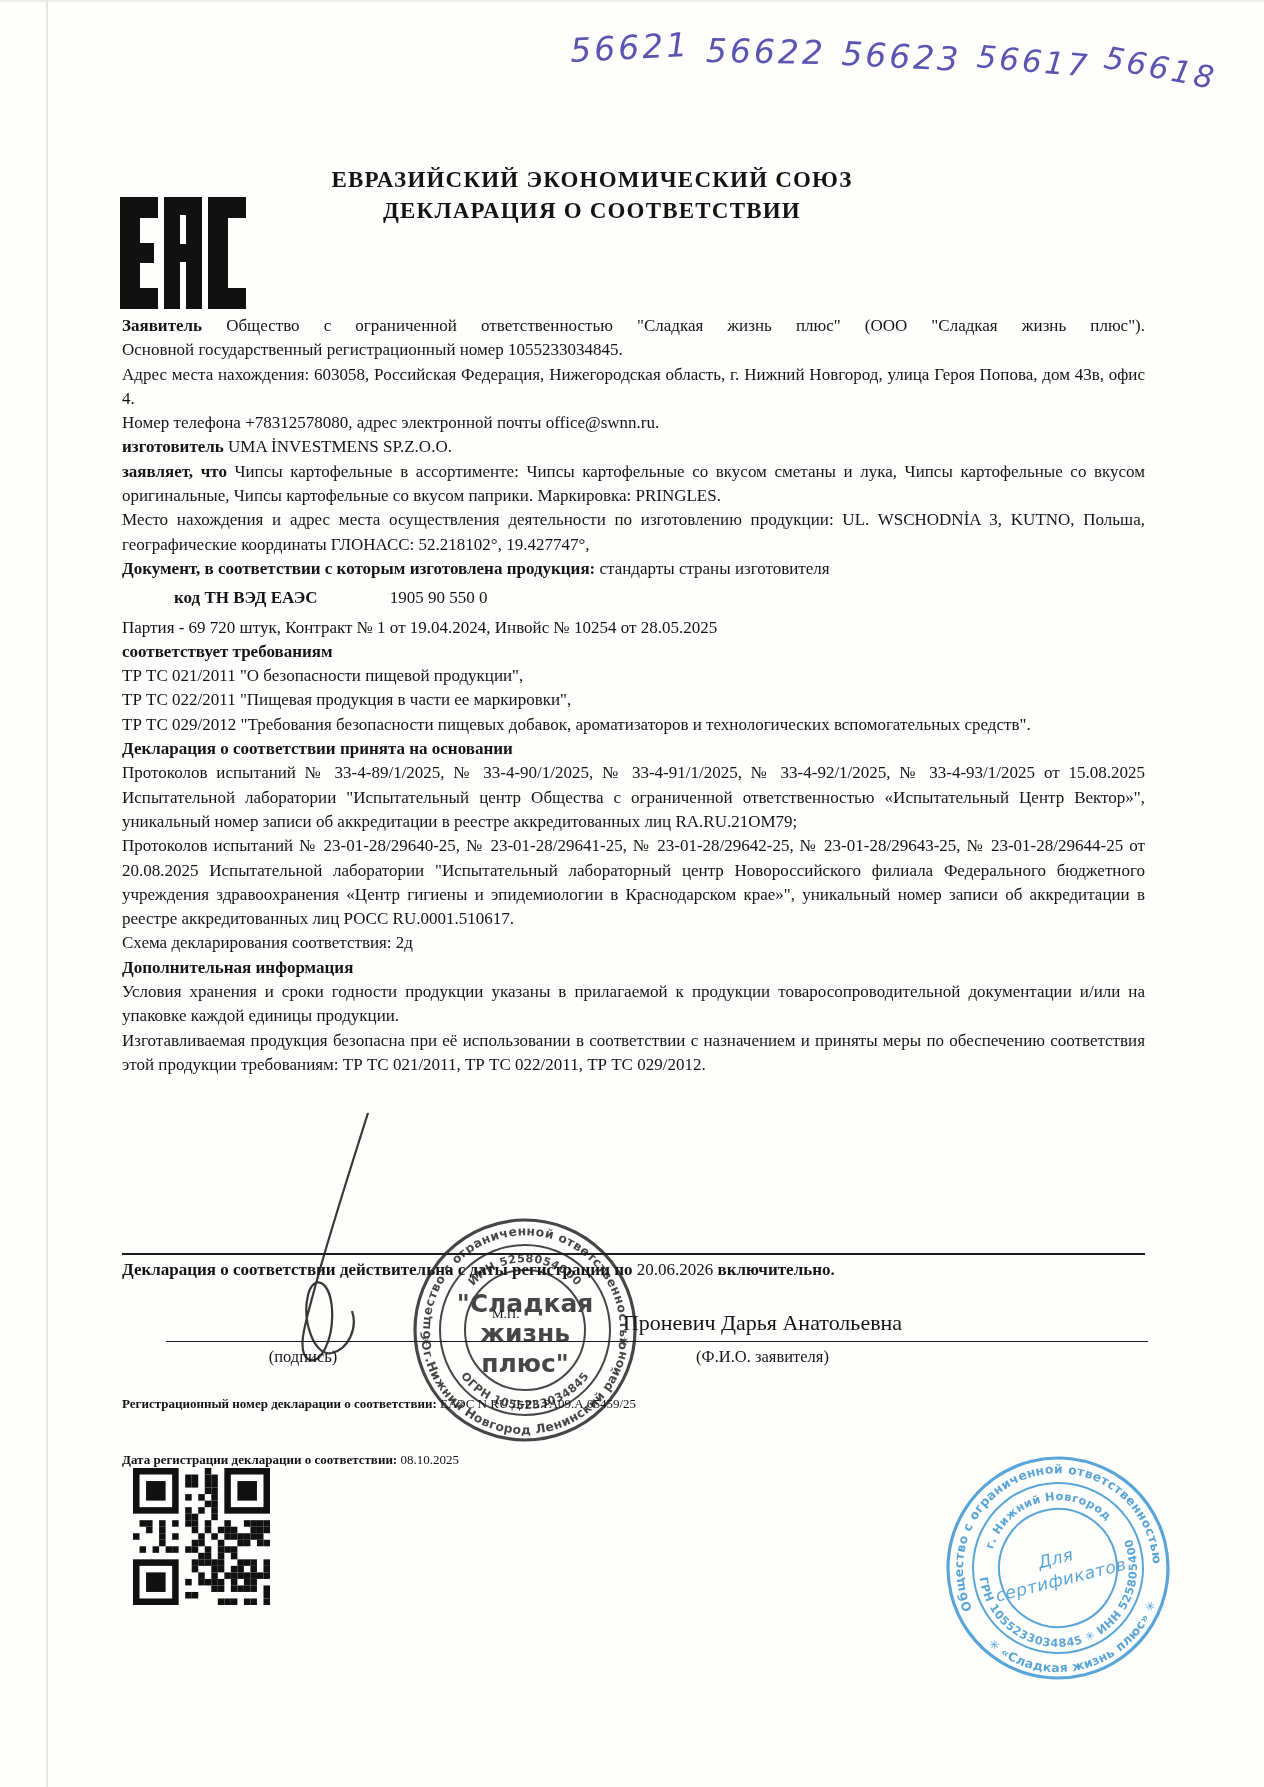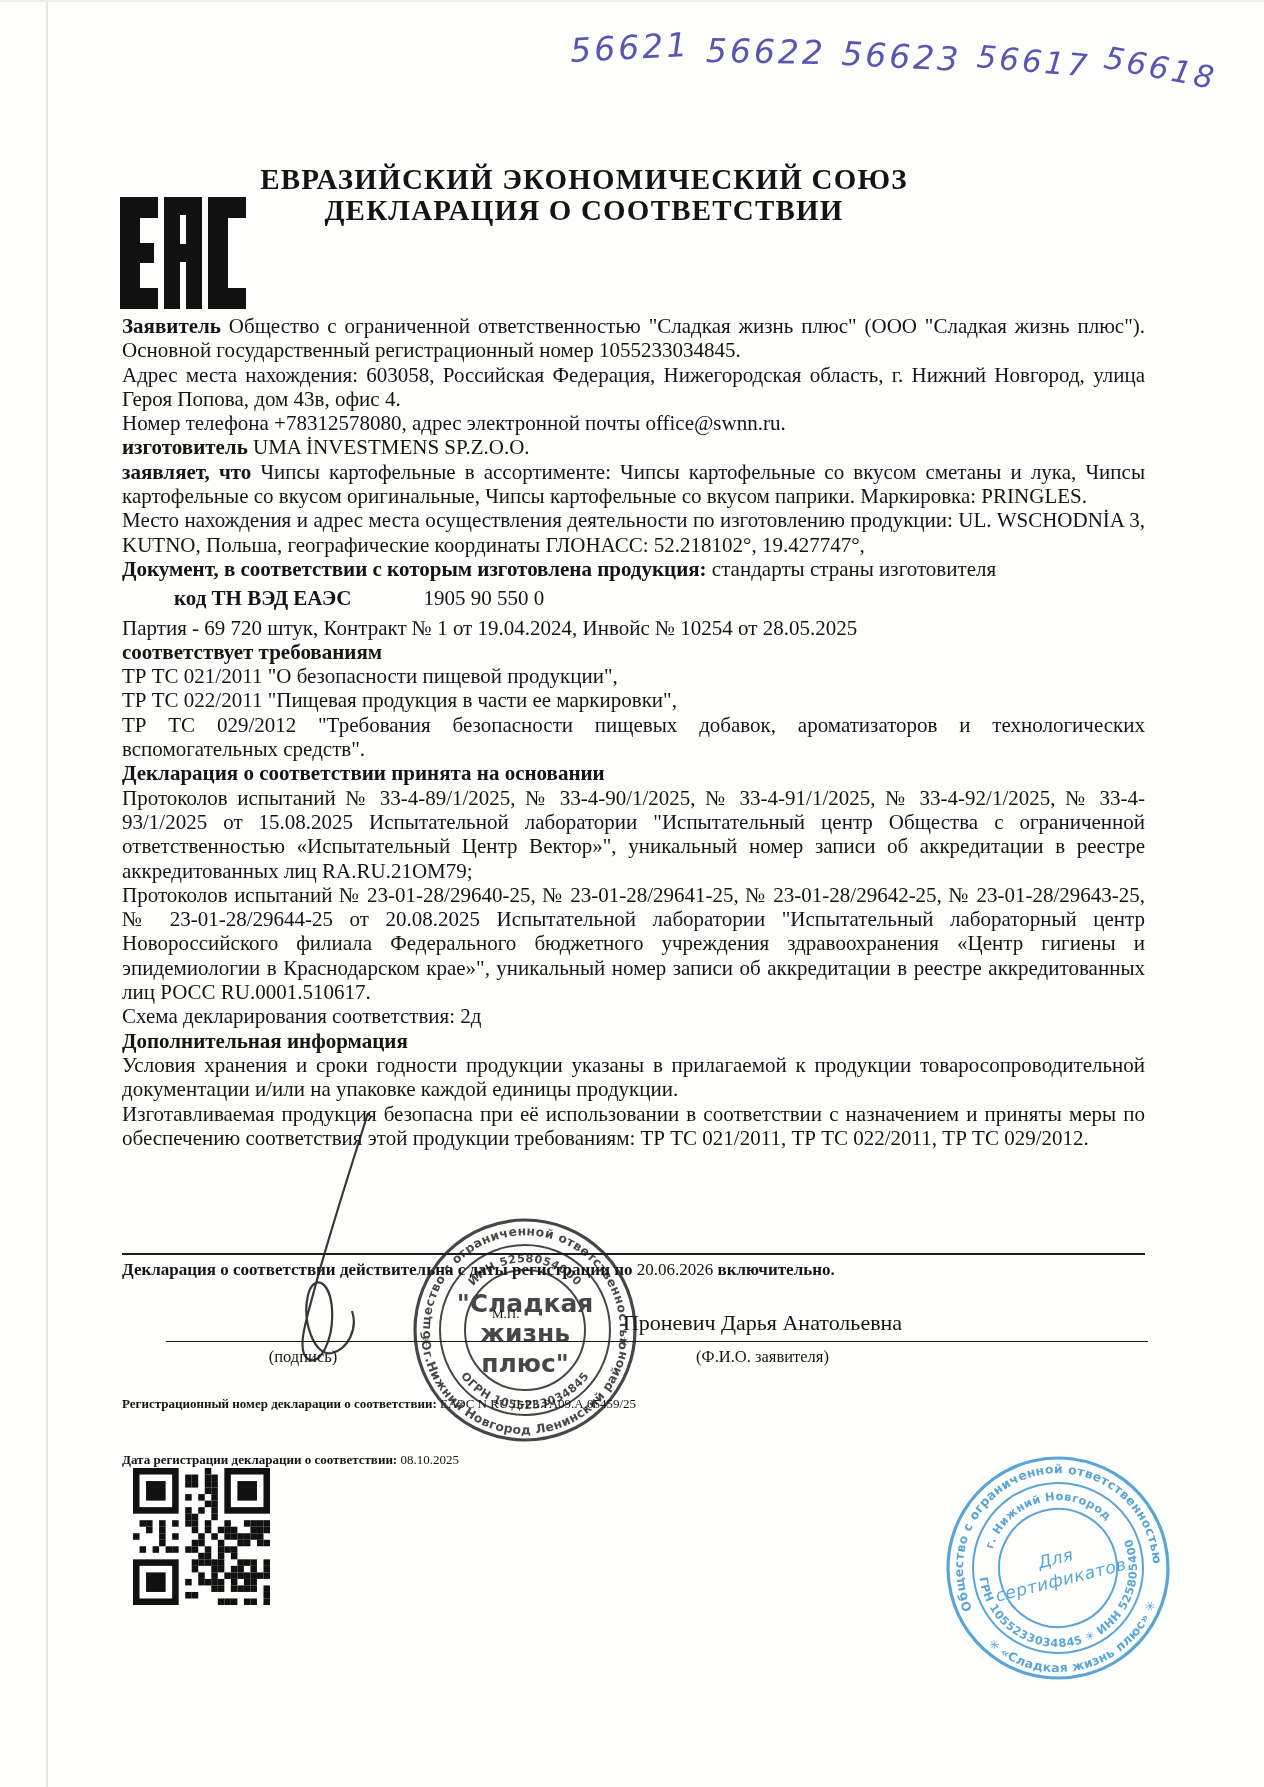--- a/index.html
+++ b/index.html
@@ -16,26 +16,26 @@
   .hw:nth-child(1){transform:rotate(-3deg) translateY(2px);}
   .hw:nth-child(2){transform:rotate(1deg) translateY(6px);}
   .hw:nth-child(3){transform:rotate(3deg) translateY(11px);}
   .hw:nth-child(4){transform:rotate(5deg) translateY(15px);font-size:31px;}
   .hw:nth-child(5){transform:rotate(11deg) translateY(22px);font-size:31px;}
 
   
   .eac{position:absolute;left:120px;top:194px;}
 
   
-  .title{position:absolute;top:164px;left:144px;width:880px;text-align:center;
-     font-weight:bold;font-size:29px;line-height:31px;letter-spacing:1.2px;}
+  .title{position:absolute;top:164px;left:152px;width:880px;text-align:center;
+     font-weight:bold;font-size:23px;line-height:31px;letter-spacing:1.2px;}
 
   
   .body-text{position:absolute;top:314px;left:122px;width:1023px;
-     font-size:21px;line-height:24.3px;text-align:justify;z-index:1;}
+     font-size:17px;line-height:24.3px;text-align:justify;z-index:1;}
   .body-text p{margin:0;}
   p.stretch{text-align-last:justify;}
   .code-row{margin:5px 0 5px 52px !important;text-align:left !important;}
   .code-val{margin-left:72px;}
 
   .validity{position:absolute;top:1236px;left:122px;width:1023px;
      border-top:2px solid #1c1c1c;padding-top:5px;font-size:17px;
      font-weight:bold;z-index:1;}
   .validity .plain{font-weight:normal;}
 

